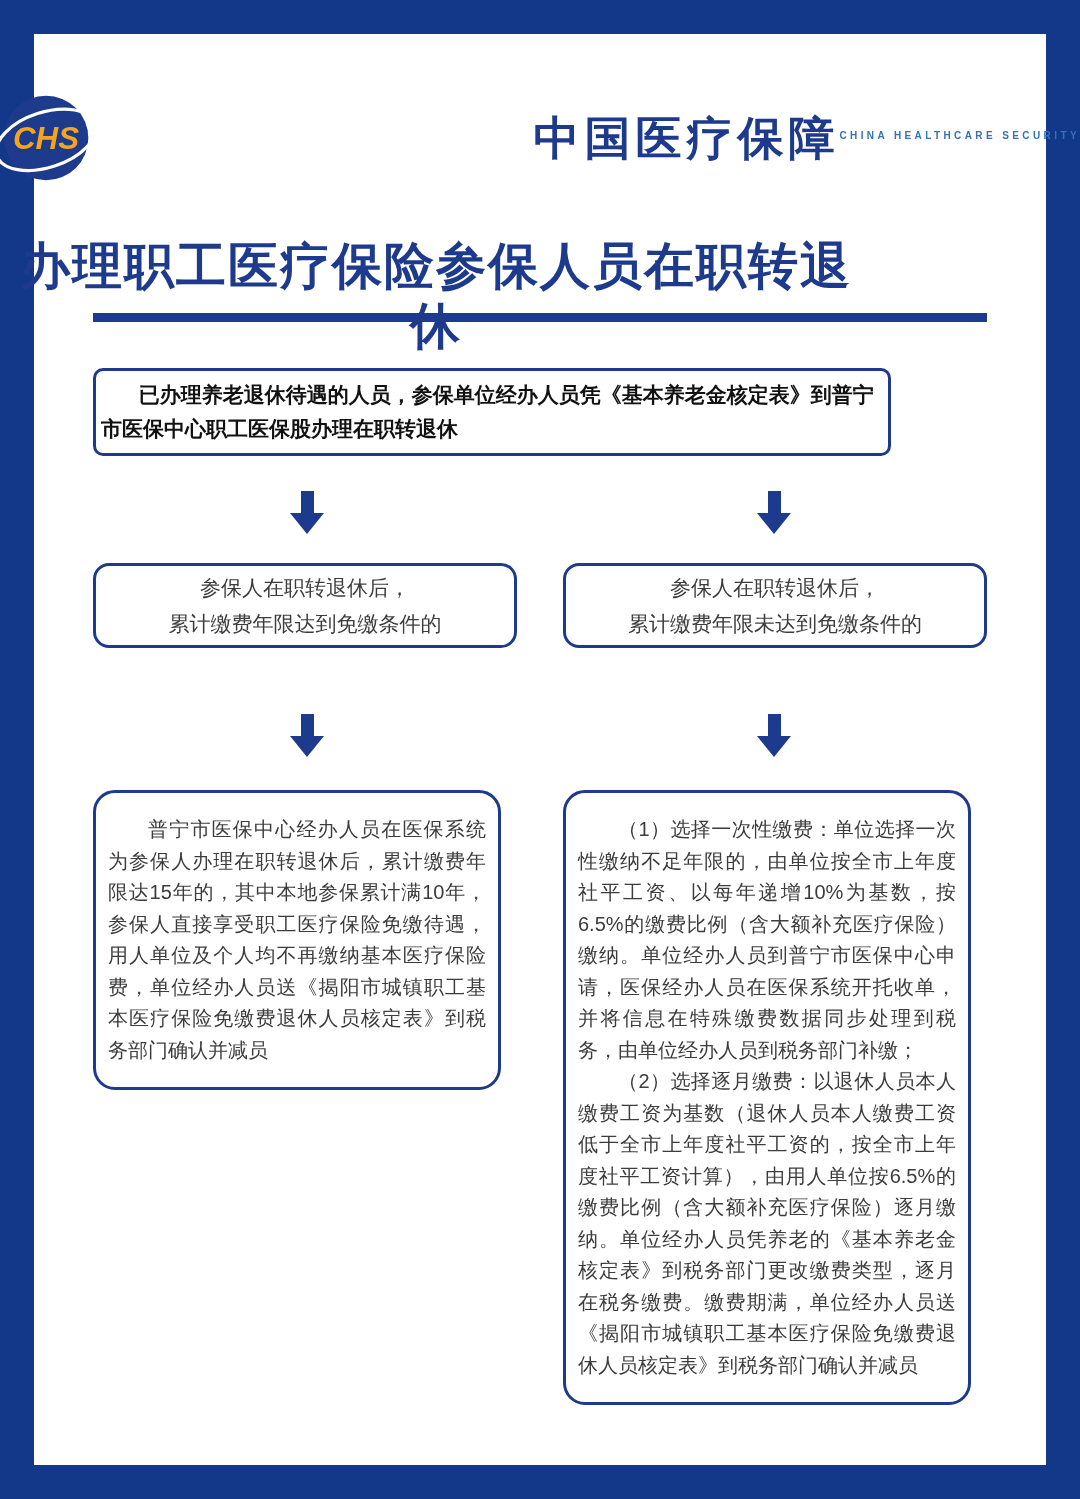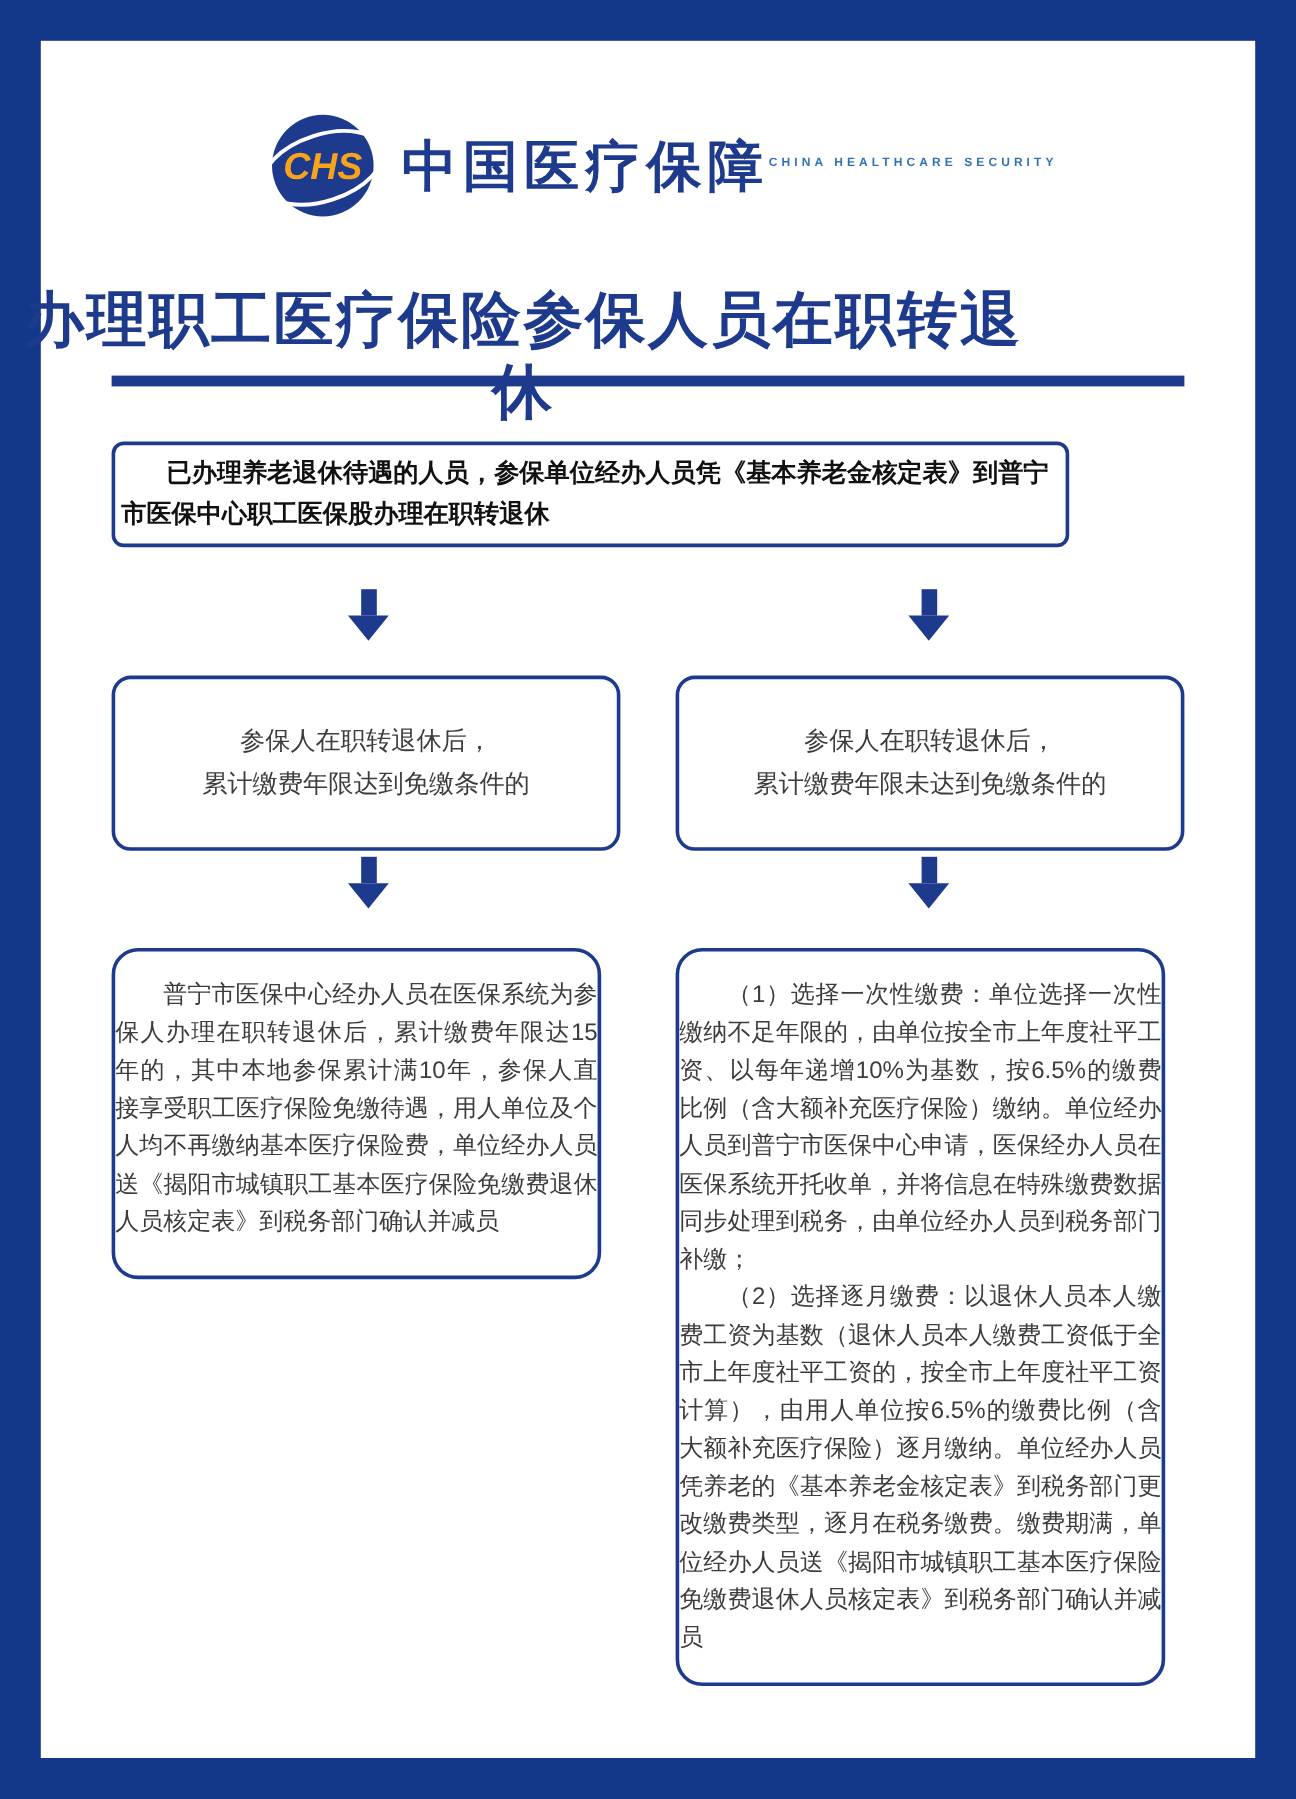--- a/index.html
+++ b/index.html
@@ -9,21 +9,21 @@
     --en-blue:#3273b5;
     --body:#3c3c3c;
   }
   *{box-sizing:border-box;}
   html,body{margin:0;padding:0;}
   body{font-family:"Liberation Sans","DejaVu Sans",sans-serif;}
   .page{position:relative;width:1080px;height:1499px;background:var(--frame);overflow:hidden;}
   .card{position:absolute;left:34px;top:34px;width:1012px;height:1431px;background:#ffffff;}
 
   
-  .logo-row{position:absolute;top:92px;left:0;width:1080px;display:flex;justify-content:center;align-items:center;gap:20px;padding-left:24px;}
+  .logo-row{position:absolute;top:92px;left:0;width:1080px;display:flex;justify-content:space-between;align-items:center;gap:20px;}
   .logo-text{display:flex;flex-direction:row;align-items:flex-start;}
   .logo-zh{font-size:46px;font-weight:900;color:var(--accent);letter-spacing:5px;line-height:58px;}
   .logo-en{font-size:10px;font-weight:700;color:var(--en-blue);letter-spacing:3.4px;line-height:22px;margin-top:16px;}
 
   
   .title{position:absolute;top:236px;left:0;width:872px;text-align:center;
          font-size:50px;font-weight:900;color:var(--accent);letter-spacing:2px;line-height:60px;}
   .title-rule{position:absolute;left:93px;top:313px;width:894px;height:9px;background:var(--accent);}
 
   
@@ -33,29 +33,29 @@
 
   
   .arrow{position:absolute;width:34px;height:43px;}
   .arrow .stem{width:13px;height:22px;background:var(--accent);margin:0 auto;}
   .arrow .head{width:0;height:0;border-left:17px solid transparent;border-right:17px solid transparent;
                border-top:21px solid var(--accent);}
   .arrow.a1l{left:290px;top:491px;} .arrow.a1r{left:757px;top:491px;}
   .arrow.a2l{left:290px;top:714px;} .arrow.a2r{left:757px;top:714px;}
 
   
-  .cond-box{position:absolute;top:563px;width:424px;height:146px;border:3px solid var(--accent);
+  .cond-box{position:absolute;top:563px;width:424px;height:85px;border:3px solid var(--accent);
             border-radius:16px;background:#fff;display:flex;flex-direction:column;justify-content:center;
             align-items:center;}
   .cond-box.left{left:93px;} .cond-box.right{left:563px;}
   .cond-line{font-size:21px;color:var(--body);line-height:36px;text-align:center;}
 
   
   .detail-box{position:absolute;top:790px;width:408px;border:3px solid var(--accent);
-              border-radius:22px;background:#fff;padding:21px 0;}
+              border-radius:22px;background:#fff;padding:21px 12px;}
   .detail-box.left{left:93px;min-height:276px;}
   .detail-box.right{left:563px;min-height:572px;}
   .detail-box p{margin:0;font-size:20px;color:var(--body);line-height:31.5px;text-align:justify;text-indent:2em;}
 
   .globe{flex:0 0 auto;}
 </style>
 </head>
 <body>
 
 <div class="page">

